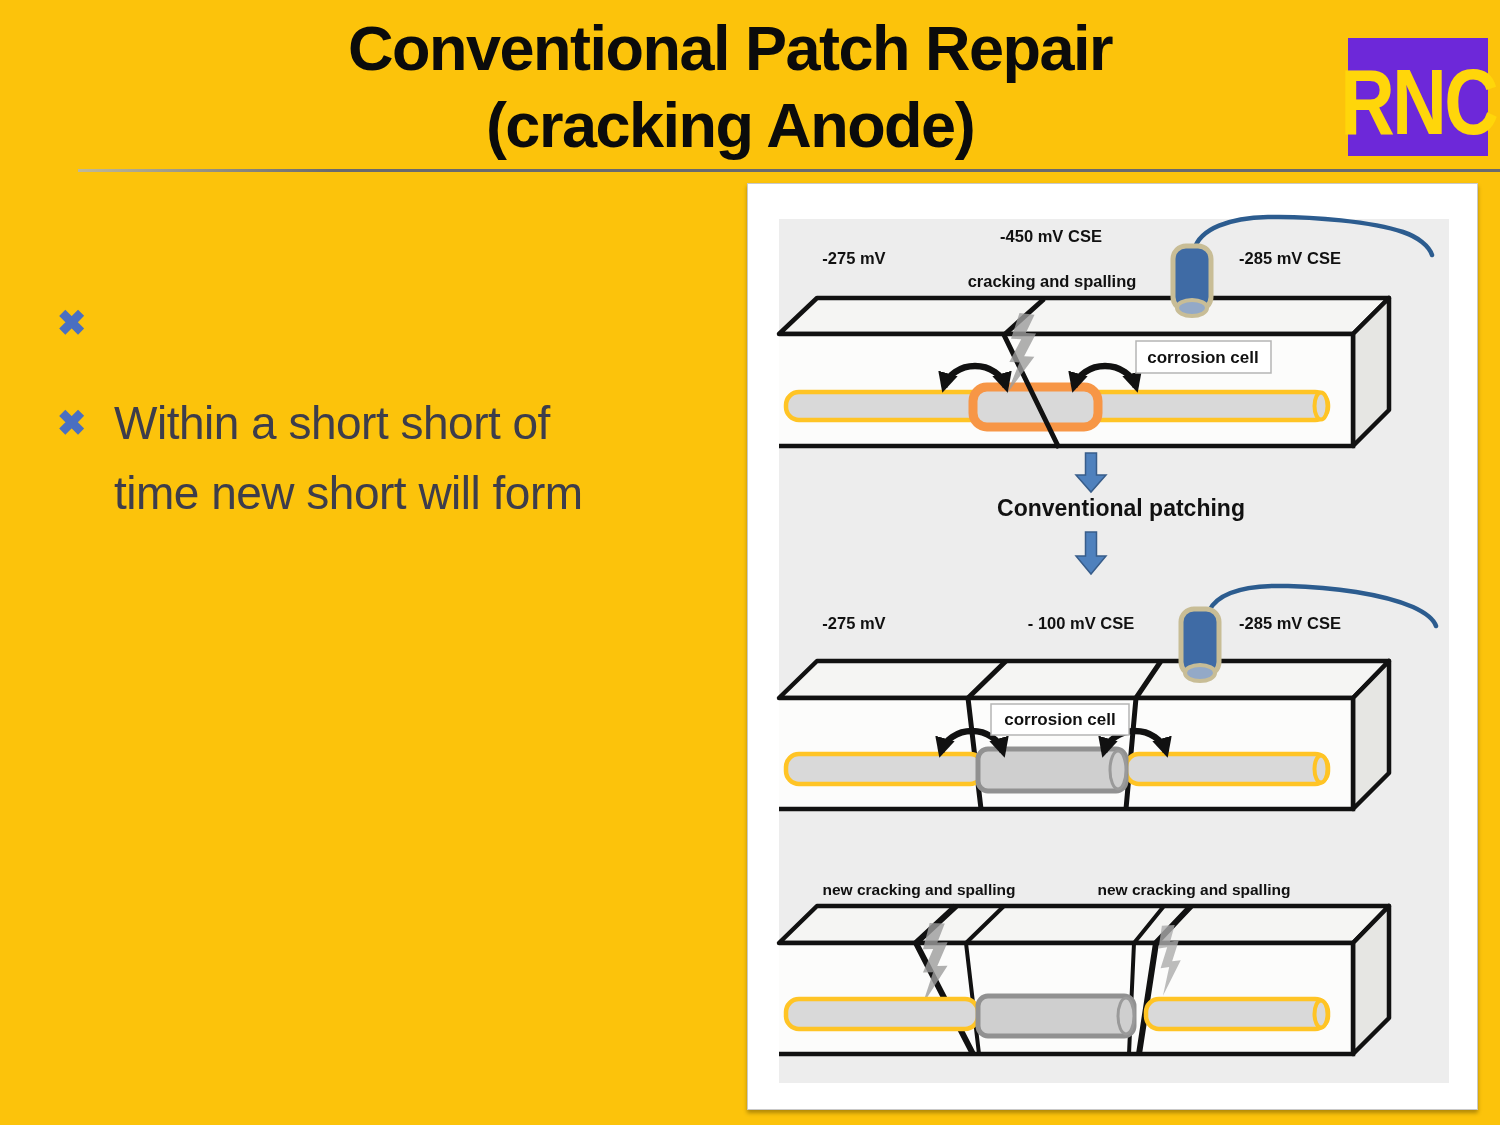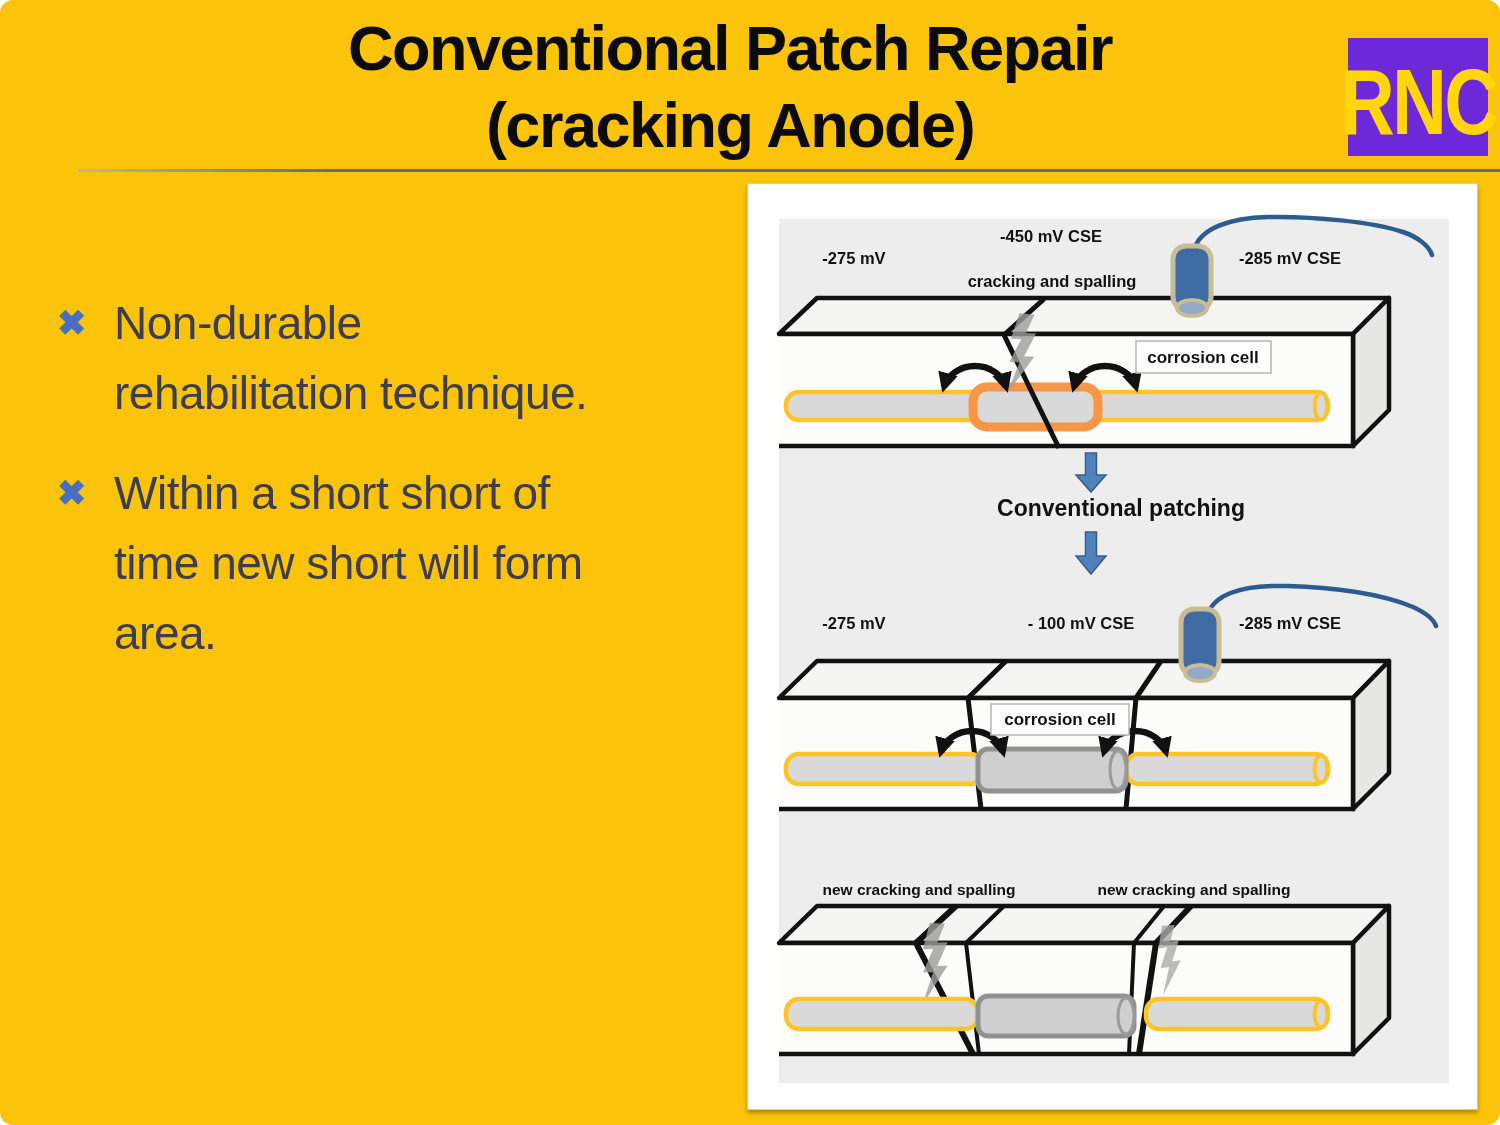--- a/index.html
+++ b/index.html
@@ -2,21 +2,20 @@
 <html><head>
 <meta charset="utf-8">
 <style>
   html,body{margin:0;padding:0;}
   .slide{
     position:relative;
     width:1500px;height:1125px;
     background:#FCC30B;
     overflow:hidden;
     font-family:"Liberation Sans",sans-serif;
-    border-radius:13px;
   }
   
   .title-block{
     position:absolute;left:60px;top:10px;width:1340px;
     text-align:center;color:#0B0B0B;
     font-weight:bold;font-size:63px;line-height:77px;letter-spacing:-1.5px;
   }
   
   .logo{
     position:absolute;left:1348px;top:38px;width:140px;height:118px;
@@ -65,31 +64,26 @@
 
   <div class="logo">
     <span>RNC</span>
   </div>
 
   <div class="divider"></div>
 
   <div class="bullets">
     <div class="bullet">
       <span class="bullet-marker">✖</span>
-      <div class="bullet-lines">
-        <div>Non-durable</div>
-        <div>rehabilitation technique.</div>
-      </div>
     </div>
     <div class="bullet">
       <span class="bullet-marker">✖</span>
       <div class="bullet-lines">
         <div>Within a short short of</div>
         <div>time new short will form</div>
-        <div>area.</div>
       </div>
     </div>
   </div>
 
   <div class="panel">
     <svg width="731" height="927" viewBox="0 0 731 927">
       <defs>
         <marker id="ah" viewBox="0 0 10 10" refX="7" refY="5" markerWidth="3.1" markerHeight="3.1" orient="auto" markerUnits="strokeWidth">
           <path d="M0,0 L10,5 L0,10 Z" fill="#111"></path>
         </marker>

